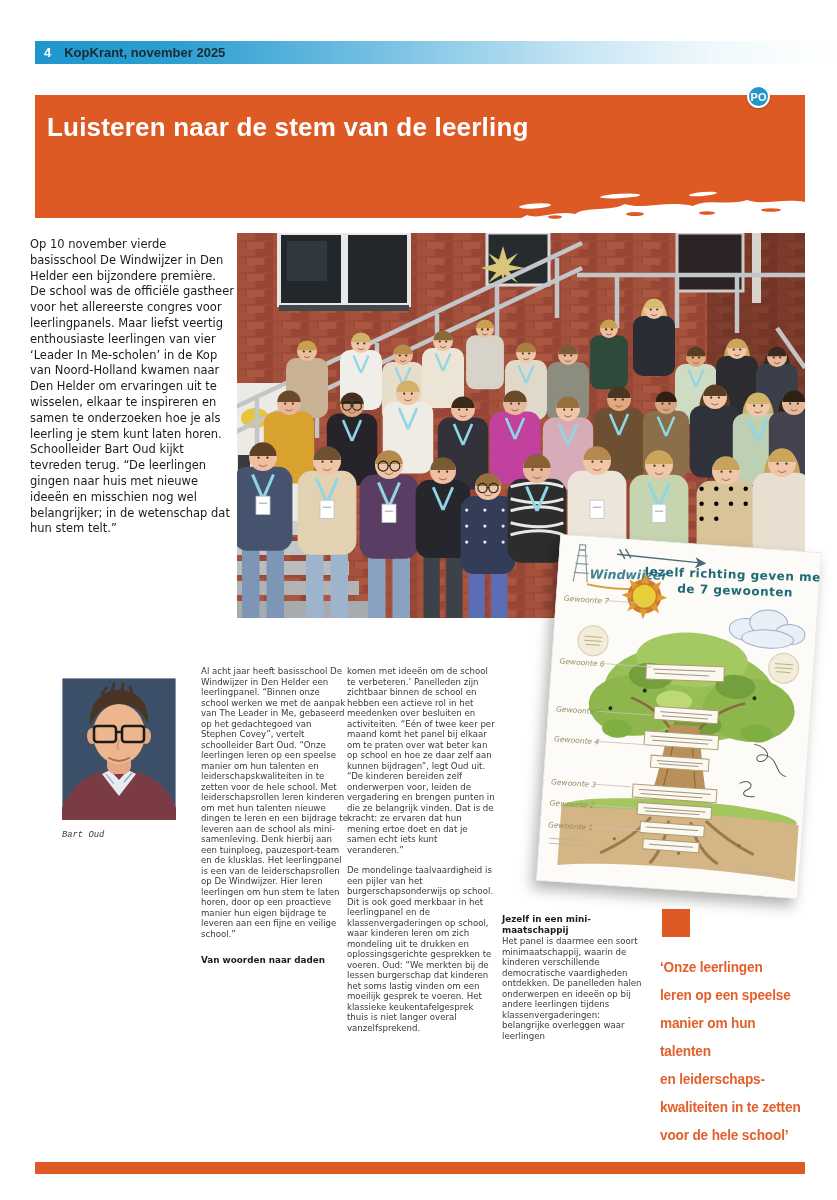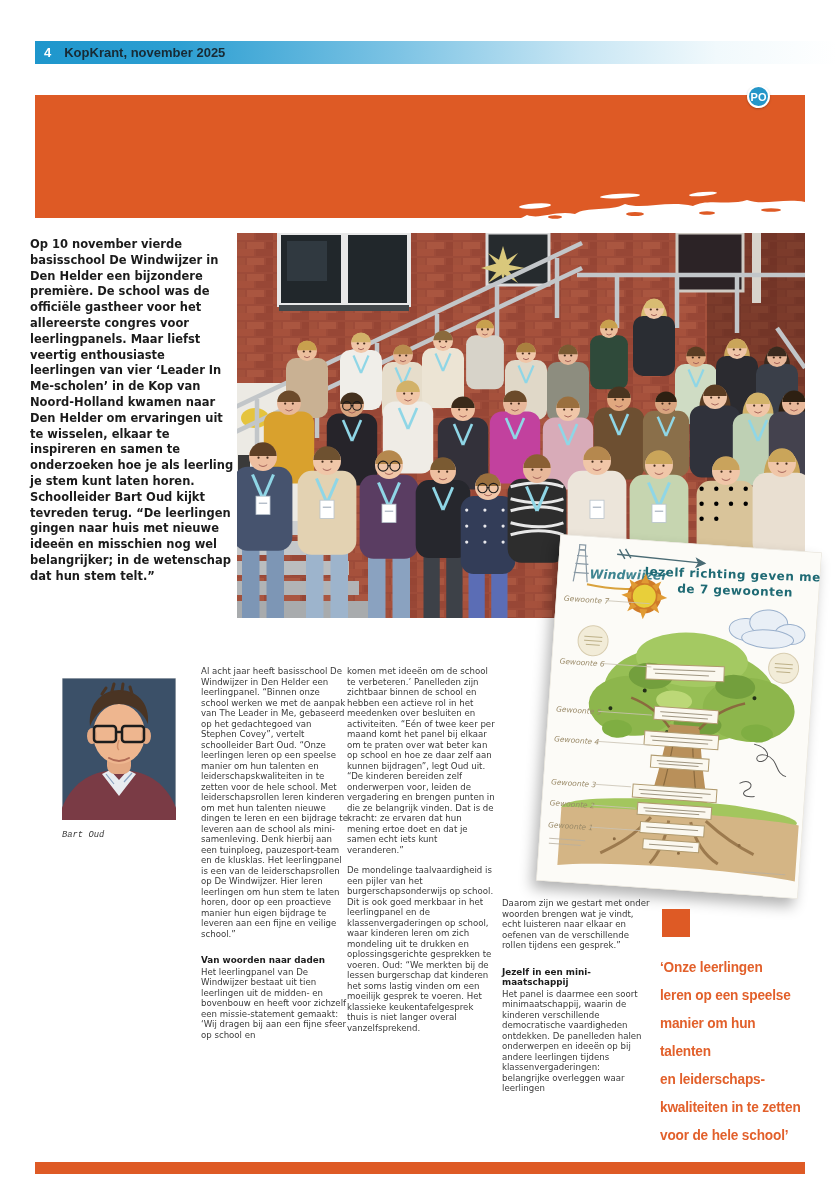--- a/index.html
+++ b/index.html
@@ -15,21 +15,21 @@
   .banner{position:absolute;left:35px;top:95px;width:770px;height:123px;background:#de5a25;}
   .banner h1{margin:0;position:absolute;left:12px;top:17px;color:#ffffff;font-size:26px;
              font-family:"Liberation Sans",sans-serif;font-weight:bold;letter-spacing:.2px;}
   .brush{position:absolute;left:0;bottom:-6px;width:770px;height:40px;}
   .po-badge{position:absolute;left:712px;top:-10px;width:19px;height:19px;border-radius:50%;
             background:#2596c8;border:2px solid #ffffff;color:#fff;font-size:11px;font-weight:bold;
             display:flex;align-items:center;justify-content:center;font-family:"Liberation Sans",sans-serif;
             box-shadow:0 1px 2px rgba(0,0,0,.25);}
   
   .intro{position:absolute;left:30px;top:237px;width:204px;font-size:11.5px;line-height:15.8px;
-         font-weight:bold;color:#1b1b1b;}
+         font-weight:normal;color:#1b1b1b;}
   
   .photo{position:absolute;left:237px;top:233px;width:568px;height:385px;}
   
   .poster{position:absolute;left:548px;top:543px;width:262px;height:347px;background:#fcfbf7;
           transform:rotate(4deg);box-shadow:-4px 8px 14px rgba(0,0,0,.30);}
   
   .portrait{position:absolute;left:62px;top:678px;width:114px;height:142px;}
   .caption{position:absolute;left:62px;top:830px;font-size:8.8px;font-style:italic;color:#3c3c3c;font-family:Liberation Mono, monospace;}
   
   .col{position:absolute;width:148px;font-size:8.6px;line-height:10.5px;color:#3a3a3a;}
@@ -51,20 +51,21 @@
 <body>
 
 <div class="page">
 
   <div class="topbar">
     <span class="pagenum">4</span>
     <span class="masthead">KopKrant, november 2025</span>
   </div>
 
   <div class="banner">
+    <h1>Luisteren naar de stem van de leerling</h1>
     <svg class="brush" viewBox="0 0 770 40">
       <path fill="#ffffff" d="M770,40 H455 C468,36 480,39 492,31 C505,36 520,26 540,30 C552,22 575,28 590,20 C608,26 632,16 658,22 C672,14 695,22 712,16 C728,22 748,14 770,18 Z"></path>
       <ellipse cx="500" cy="22" rx="16" ry="2.4" fill="#ffffff" transform="rotate(-4 500 22)"></ellipse>
       <ellipse cx="585" cy="12" rx="20" ry="2.2" fill="#ffffff" transform="rotate(-3 585 12)"></ellipse>
       <ellipse cx="668" cy="10" rx="14" ry="2" fill="#ffffff" transform="rotate(-5 668 10)"></ellipse>
       <ellipse cx="520" cy="33" rx="7" ry="1.8" fill="#de5a25"></ellipse>
       <ellipse cx="600" cy="30" rx="9" ry="2" fill="#de5a25"></ellipse>
       <ellipse cx="672" cy="29" rx="8" ry="1.8" fill="#de5a25"></ellipse>
       <ellipse cx="736" cy="26" rx="10" ry="1.8" fill="#de5a25"></ellipse>
     </svg>
@@ -674,28 +675,26 @@
 
       <path d="M57,62 q-3,8 0,10" stroke="#d1906a" stroke-width="1.5" fill="none"></path>
       <path d="M47,80 q10,6 20,0" stroke="#b06a55" stroke-width="2" fill="none" stroke-linecap="round"></path>
     </svg>
   </div>
   <div class="caption">Bart Oud</div>
 
   <div class="col col1">
     <p>Al acht jaar heeft basisschool De Windwijzer in Den Helder een leerlingpanel. “Binnen onze school werken we met de aanpak van The Leader in Me, gebaseerd op het gedachtegoed van Stephen Covey”, vertelt schoolleider Bart Oud. “Onze leerlingen leren op een speelse manier om hun talenten en leiderschapskwaliteiten in te zetten voor de hele school. Met leiderschapsrollen leren kinderen om met hun talenten nieuwe dingen te leren en een bijdrage te leveren aan de school als mini-samenleving. Denk hierbij aan een tuinploeg, pauzesport-team en de klusklas. Het leerlingpanel is een van de leiderschapsrollen op De Windwijzer. Hier leren leerlingen om hun stem te laten horen, door op een proactieve manier hun eigen bijdrage te leveren aan een fijne en veilige school.”</p>
     <h3>Van woorden naar daden</h3>
-    <p>Het leerlingpanel van De Windwijzer bestaat uit tien leerlingen uit de midden- en bovenbouw en heeft voor zichzelf een missie-statement gemaakt: ‘Wij dragen bij aan een fijne sfeer op school en</p>
   </div>
   <div class="col col2">
     <p>komen met ideeën om de school te verbeteren.’ Panelleden zijn zichtbaar binnen de school en hebben een actieve rol in het meedenken over besluiten en activiteiten. “Eén of twee keer per maand komt het panel bij elkaar om te praten over wat beter kan op school en hoe ze daar zelf aan kunnen bijdragen”, legt Oud uit. “De kinderen bereiden zelf onderwerpen voor, leiden de vergadering en brengen punten in die ze belangrijk vinden. Dat is de kracht: ze ervaren dat hun mening ertoe doet en dat je samen echt iets kunt veranderen.”</p>
     <p>De mondelinge taalvaardigheid is een pijler van het burgerschapsonderwijs op school. Dit is ook goed merkbaar in het leerlingpanel en de klassenvergaderingen op school, waar kinderen leren om zich mondeling uit te drukken en oplossingsgerichte gesprekken te voeren. Oud: “We merkten bij de lessen burgerschap dat kinderen het soms lastig vinden om een moeilijk gesprek te voeren. Het klassieke keukentafelgesprek thuis is niet langer overal vanzelfsprekend.</p>
   </div>
   <div class="col col3">
-    <p>Daarom zijn we gestart met onder woorden brengen wat je vindt, echt luisteren naar elkaar en oefenen van de verschillende rollen tijdens een gesprek.”</p>
     <h3>Jezelf in een mini-maatschappij</h3>
     <p>Het panel is daarmee een soort minimaatschappij, waarin de kinderen verschillende democratische vaardigheden ontdekken. De panelleden halen onderwerpen en ideeën op bij andere leerlingen tijdens klassenvergaderingen: belangrijke overleggen waar leerlingen</p>
   </div>
 
   <div class="pq-square"></div>
   <div class="pullquote">‘Onze leerlingen
 leren op een speelse
 manier om hun talenten
 en leiderschaps-
 kwaliteiten in te zetten

